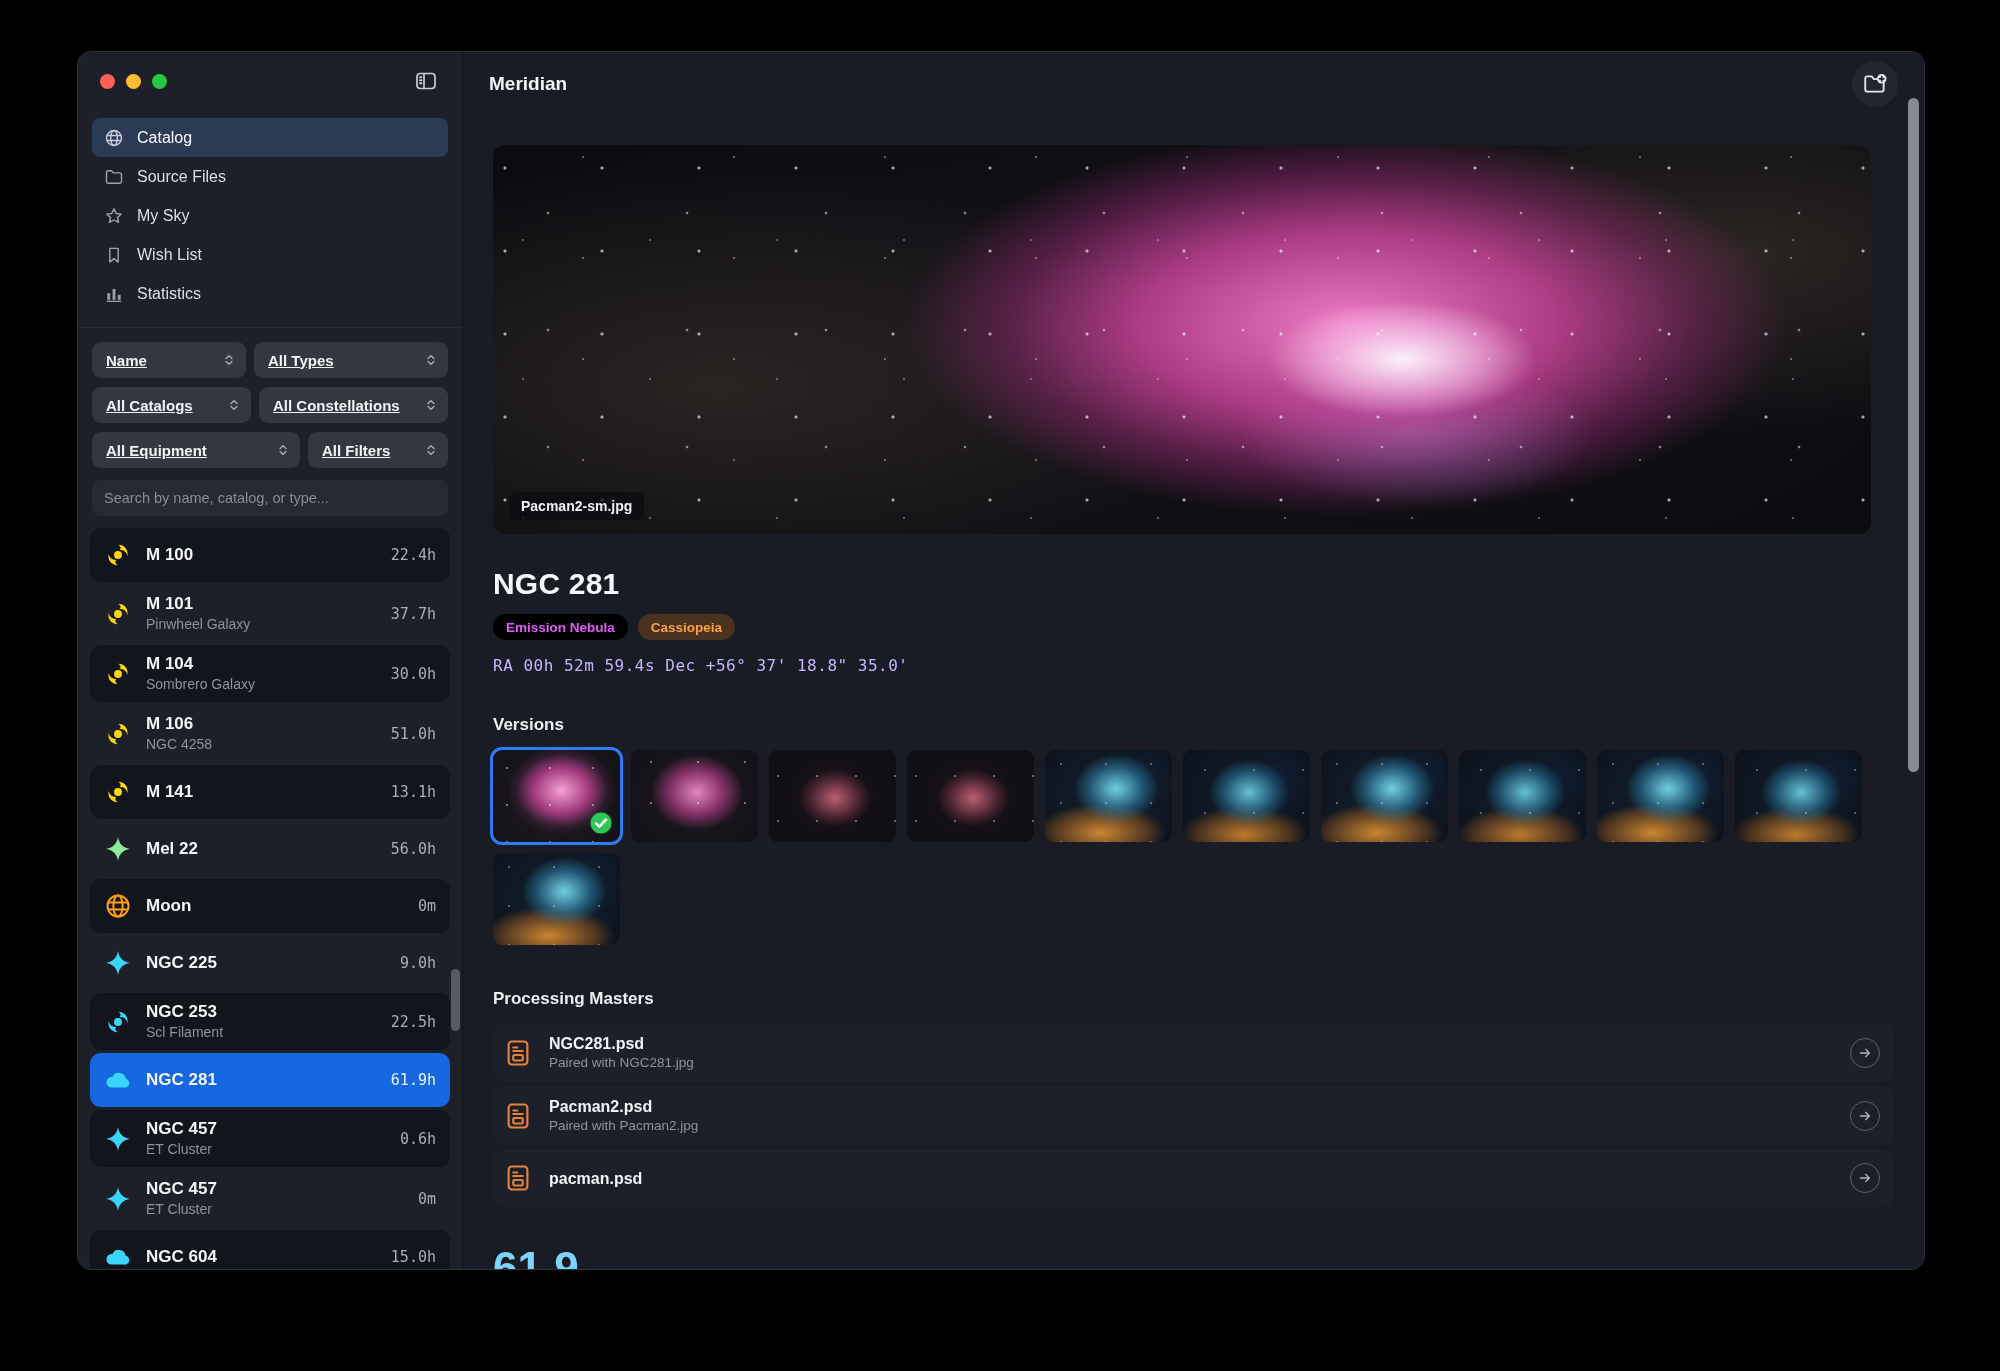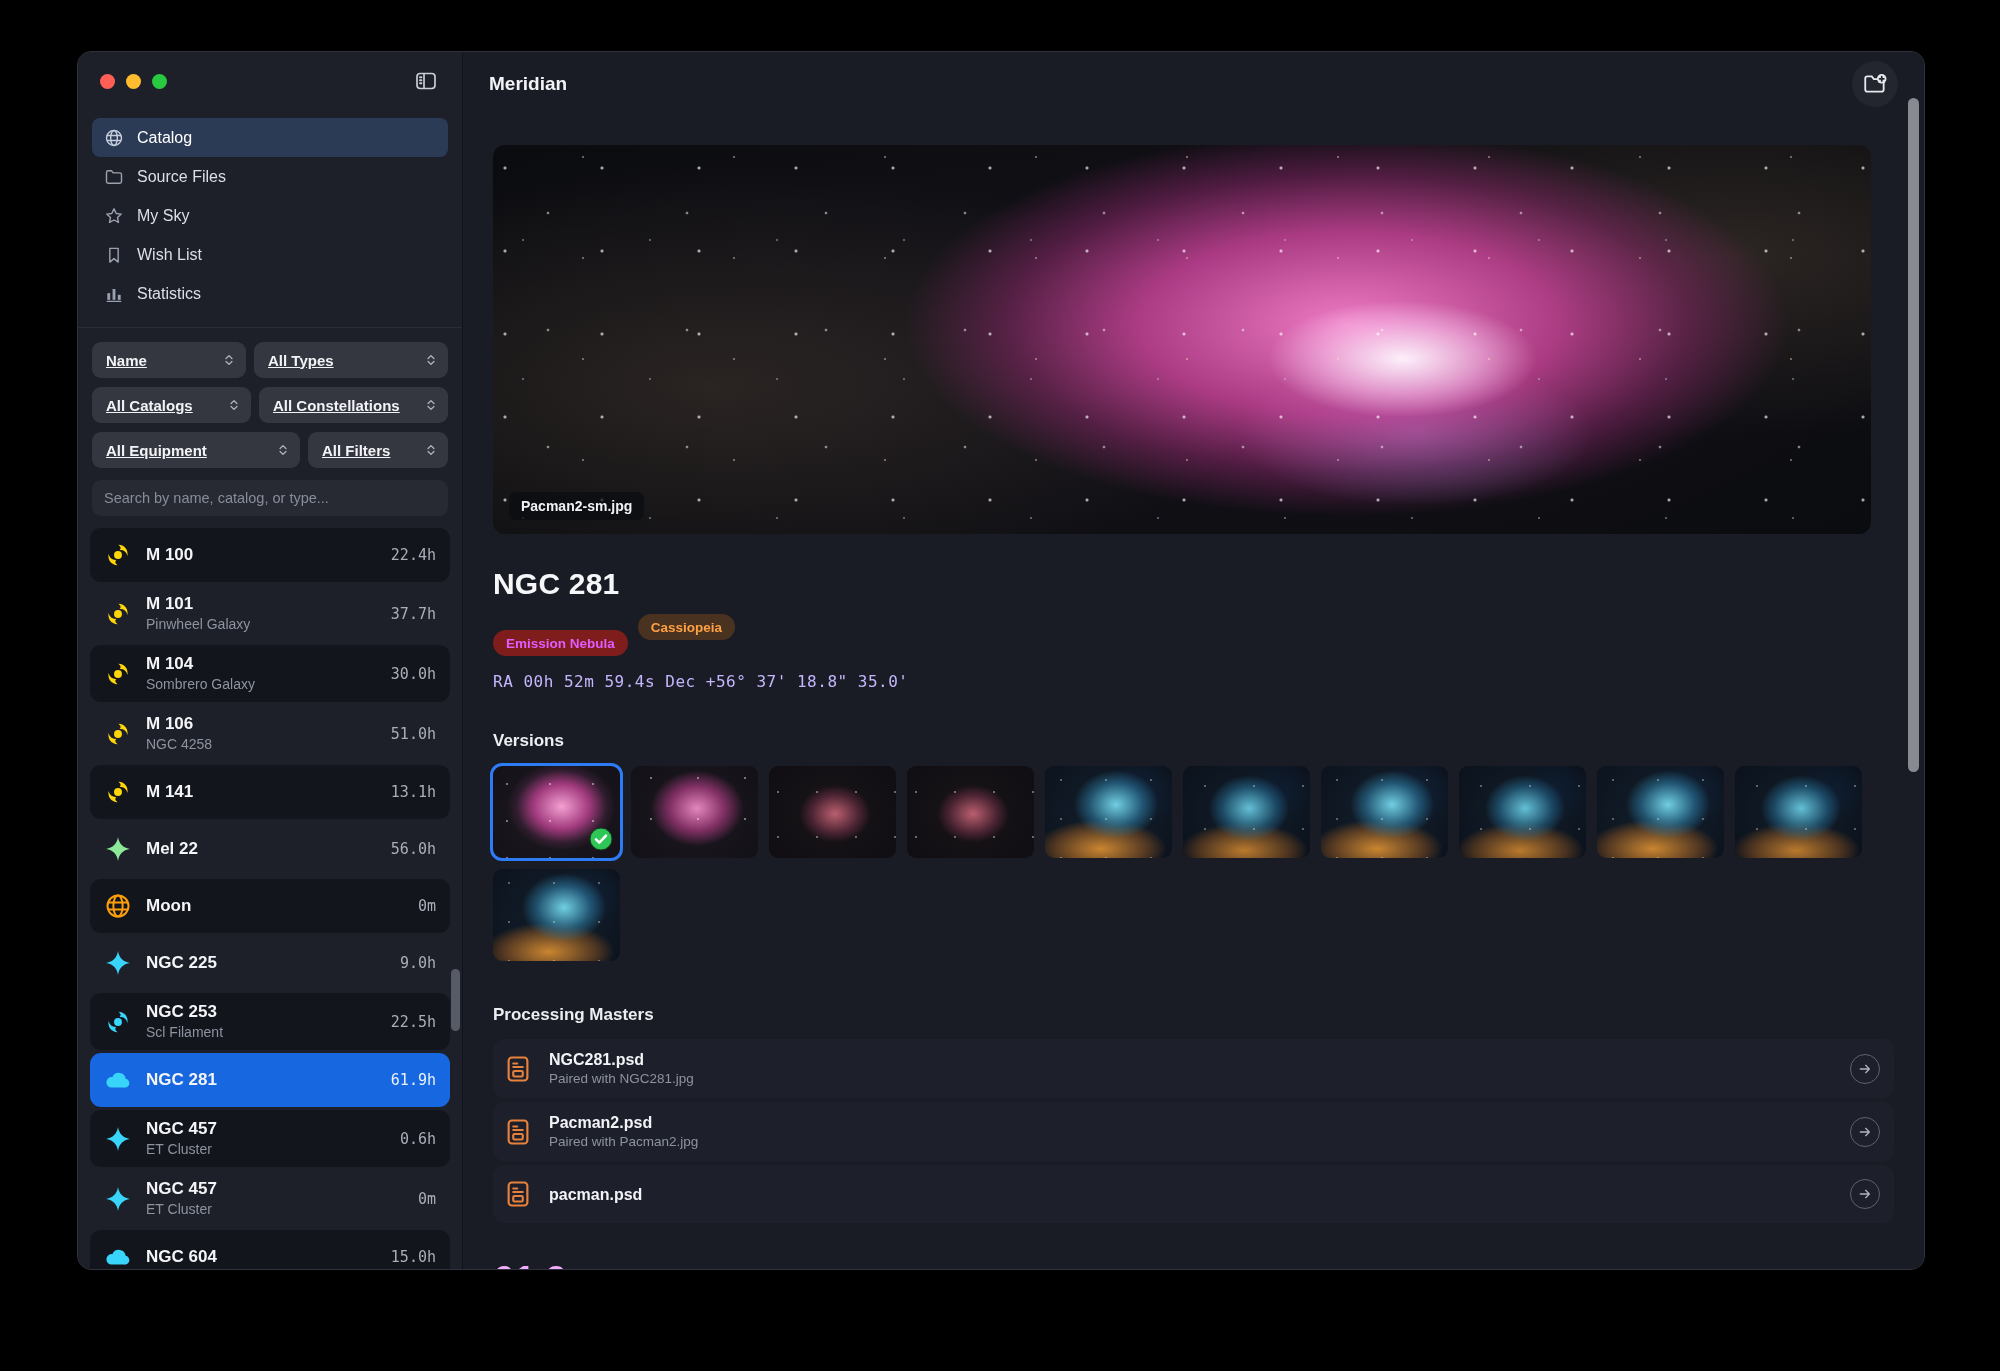--- a/index.html
+++ b/index.html
@@ -84,21 +84,21 @@
       radial-gradient(ellipse 70% 90% at 50% 50%, #15131a, #0b0c10 85%);
     background-size: 97px 83px, 139px 117px, 151px 101px, 127px 139px,
       100% 100%,100% 100%,100% 100%,100% 100%,100% 100%,100% 100%; text-decoration: underline; }
   .hero-chip { position:absolute; left:16px; bottom:14px; background:rgba(10,12,16,.72);
     color:#f0f1f4; font-size:14px; font-weight:700; padding:6px 12px; border-radius:7px; }
 
   .obj-title { margin-top:33px; color:#f6f7f9; font-size:30px; font-weight:800; letter-spacing:.2px; }
   .badges { margin-top:13px; display:flex; gap:10px; }
   .badge { height:26px; border-radius:13px; padding:0 13px; display:flex; align-items:center;
     font-size:13.5px; font-weight:700; }
-  .badge.purple { background:#7f1d1d; color:#e25bff;margin-top:16px; }
+  .badge.purple { background:#000000; color:#e25bff; }
   .badge.orange { background:#4a3220; color:#ffa043; }
   .coords { margin-top:16px; color:#c4b5fd; font-size:16px; letter-spacing:.5px; }
 
   .sec-heading { color:#eceef2; font-size:17px; font-weight:800; }
   .versions-heading { margin-top:40px; }
   .thumbs { margin-top:15px; display:flex; gap:11px; flex-wrap:wrap; width:1390px; }
   .thumb { width:127px; height:92px; border-radius:9px; position:relative; flex:none; background:#0d0f16; }
   .thumb.selected { outline:3px solid #2e7bf6; outline-offset:0; }
   .pink-a { background:
       radial-gradient(1px 1px at 14px 18px, rgba(255,255,255,.8), transparent 1.5px),
@@ -136,21 +136,21 @@
   .mrow { display:flex; align-items:center; gap:16px; padding:10px 14px 10px 10px;
     border-radius:11px; background:#1d202a; min-height:58px; }
   .micon { width:30px; height:30px; color:#e8813c; flex:none; }
   .mtext { flex:1; display:flex; flex-direction:column; }
   .mname { color:#f2f3f6; font-size:16px; font-weight:700; line-height:21px; }
   .mpair { color:#8d939f; font-size:13.5px; line-height:18px; }
   .mgo { width:30px; height:30px; border-radius:50%; border:1.5px solid #5c626e; color:#aeb4bf;
     display:flex; align-items:center; justify-content:center; font-size:15px; flex:none; }
 
   .total { margin-top:36px; display:flex; align-items:baseline; gap:8px; }
-  .total-value { color:#f0abfc; font-size:38px; font-weight:800; }
+  .total-value { color:#7dd3fc; font-size:44px; font-weight:800; }
   .total-unit { color:#8b919c; font-size:14px; font-weight:700; }
 
   svg.ic { width:100%; height:100%; display:block; }
 </style>
 </head>
 <body>
 
 <svg width="0" height="0" style="position:absolute">
   <defs>
     <symbol id="i-globe" viewBox="0 0 24 24">

